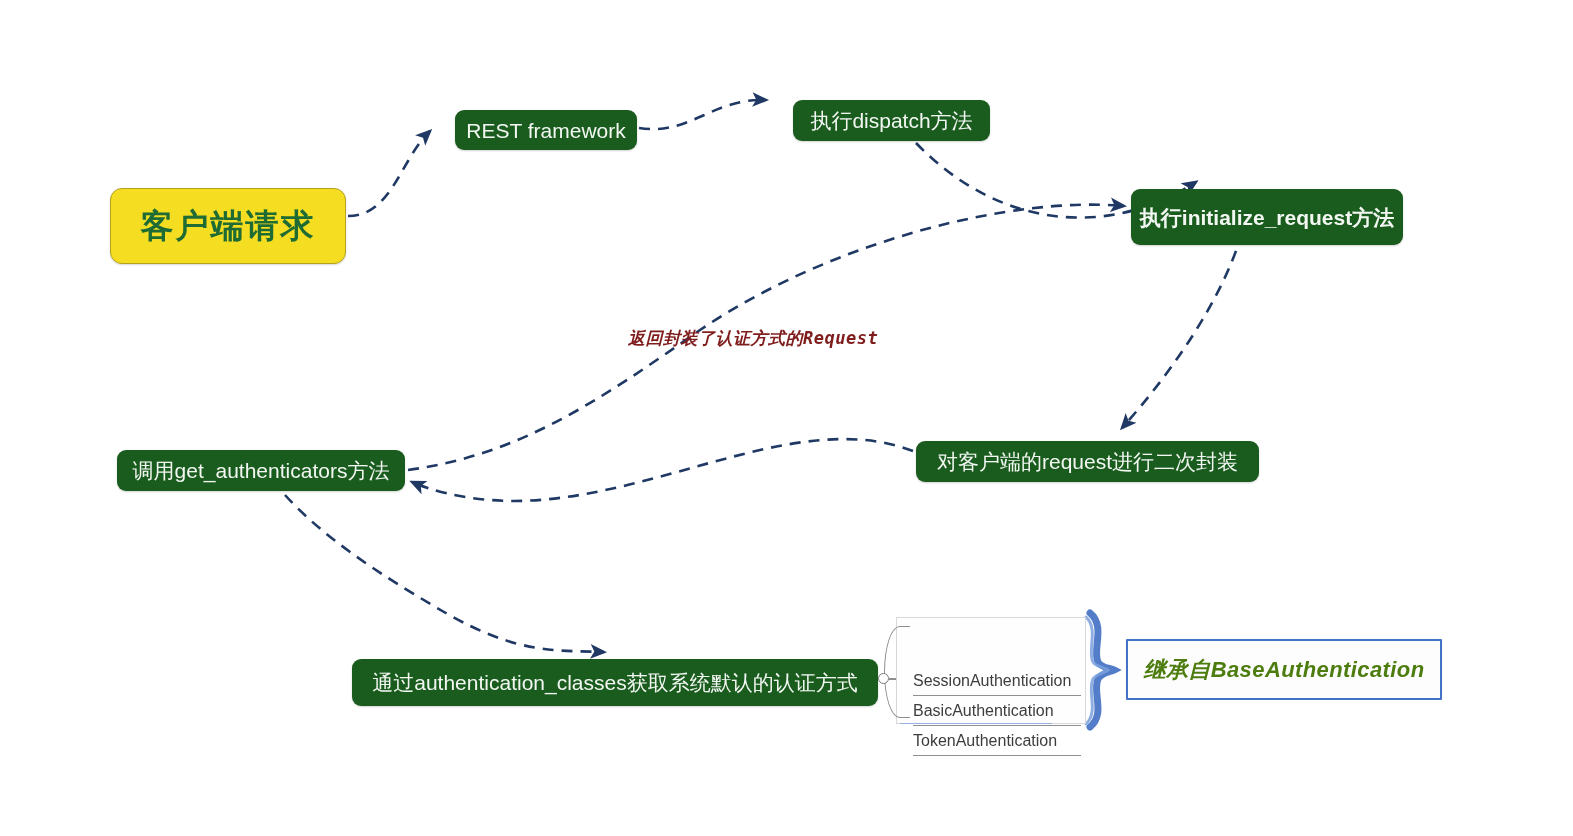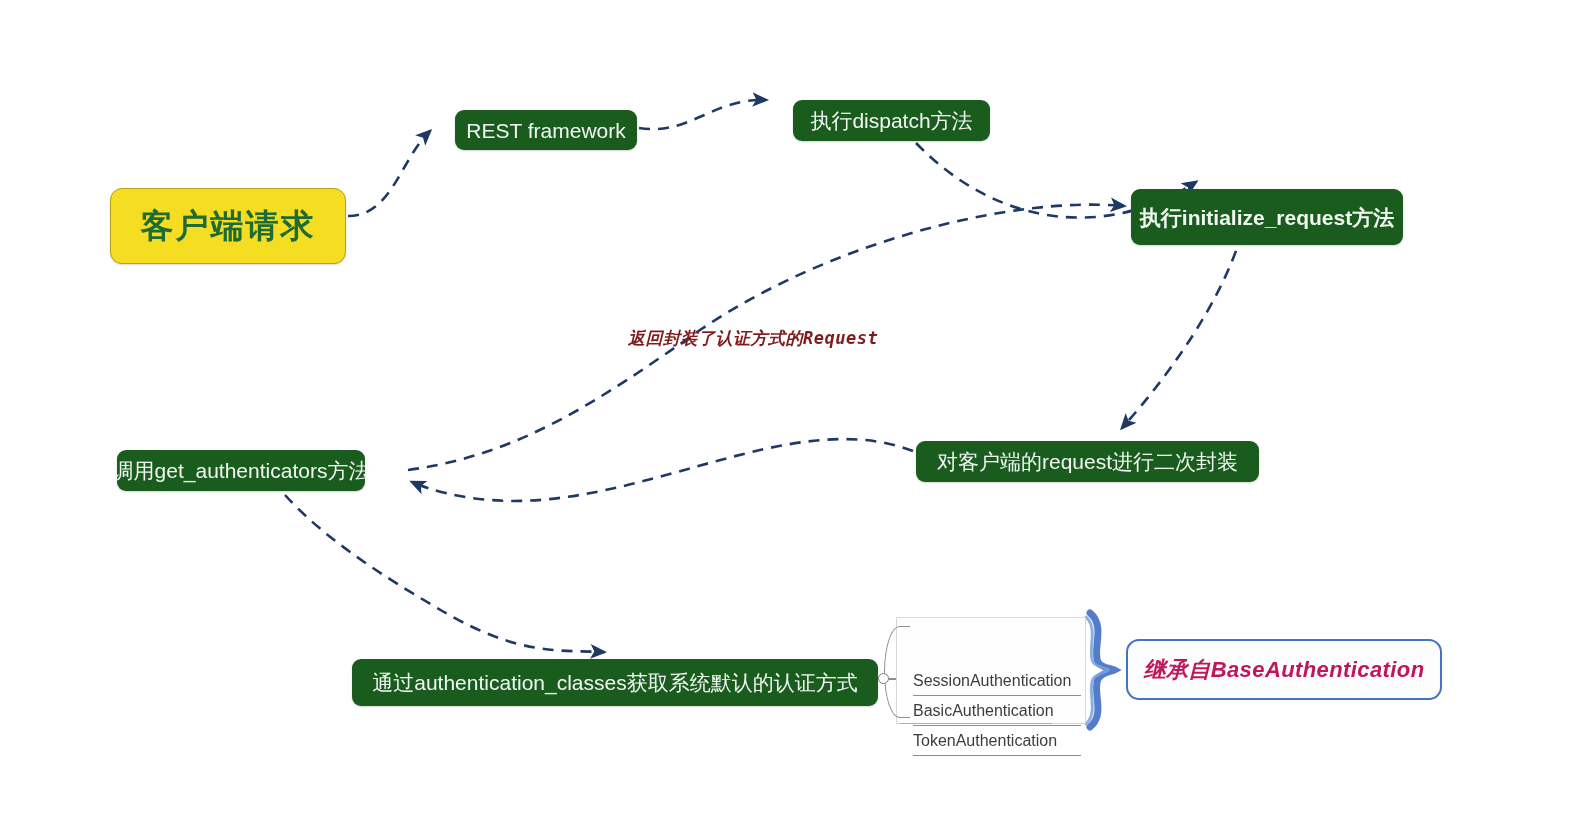--- a/index.html
+++ b/index.html
@@ -56,37 +56,37 @@
     font-family: "Liberation Serif", "DejaVu Serif", serif;
     font-size: 33px;
     letter-spacing: 2px;
     line-height: 1;
     box-shadow: 0 1px 2px rgba(0,0,0,0.15);
     font-weight: bold;
   }
 
   .node-blue-outline {
     background: #fdfdfd;
-    color: #be185d;
+    color: #4d7c0f;
     border: 2.4px solid #4472c4;
-    border-radius: 13px;
+    border-radius: 1px;
     font-size: 22px;
     font-style: italic;
     font-weight: bold;
     letter-spacing: 0.4px;
     line-height: 1;
   }
 
   
   #node-client-request { left: 110px;  top: 188px; width: 236px; height: 76px; }
   #node-rest-framework { left: 455px;  top: 110px;  width: 182px; height: 40px; }
   #node-dispatch       { left: 793px;  top: 100px; width: 197px; height: 41px; }
   #node-initialize     { left: 1131px; top: 189px; width: 272px; height: 56px; font-weight: bold; }
   #node-second-wrap    { left: 916px;  top: 441px; width: 343px; height: 41px; }
-  #node-get-auth       { left: 117px;  top: 450px; width: 248px; height: 41px; }
+  #node-get-auth       { left: 117px;  top: 450px; width: 288px; height: 41px; }
   #node-auth-classes   { left: 352px;  top: 659px; width: 526px; height: 47px; }
   #node-base-auth      { left: 1126px; top: 639px; width: 316px; height: 61px; }
 
   
   .edge-label {
     position: absolute;
     color: #7f1d1d;
     font-family: "DejaVu Sans Mono", "Liberation Mono", monospace;
     font-size: 17px;
     font-style: italic;

